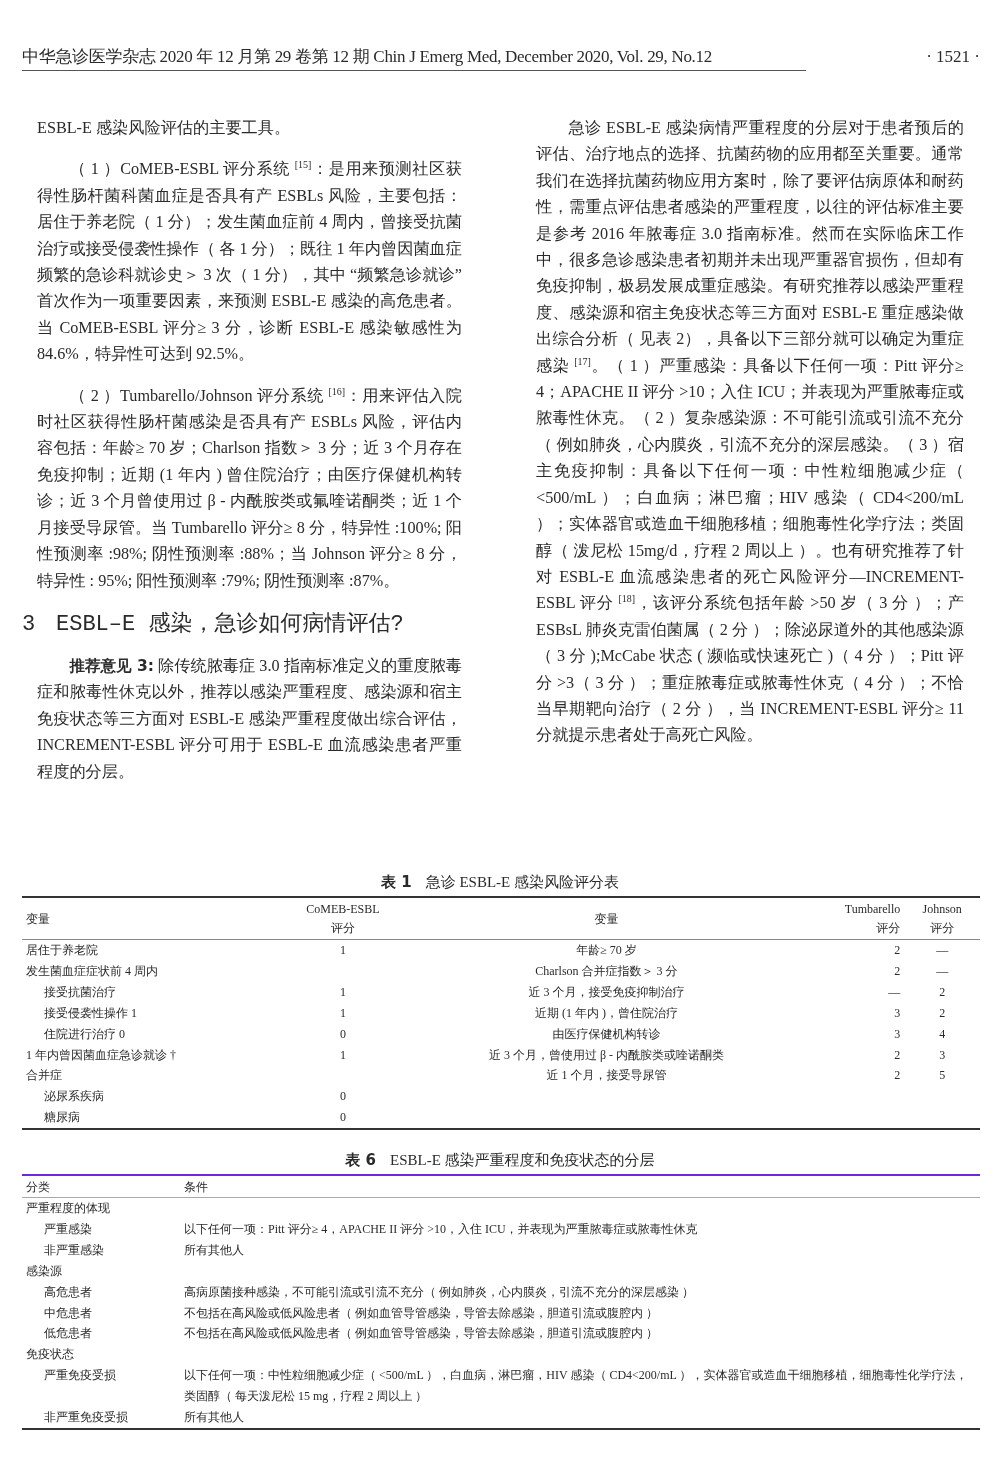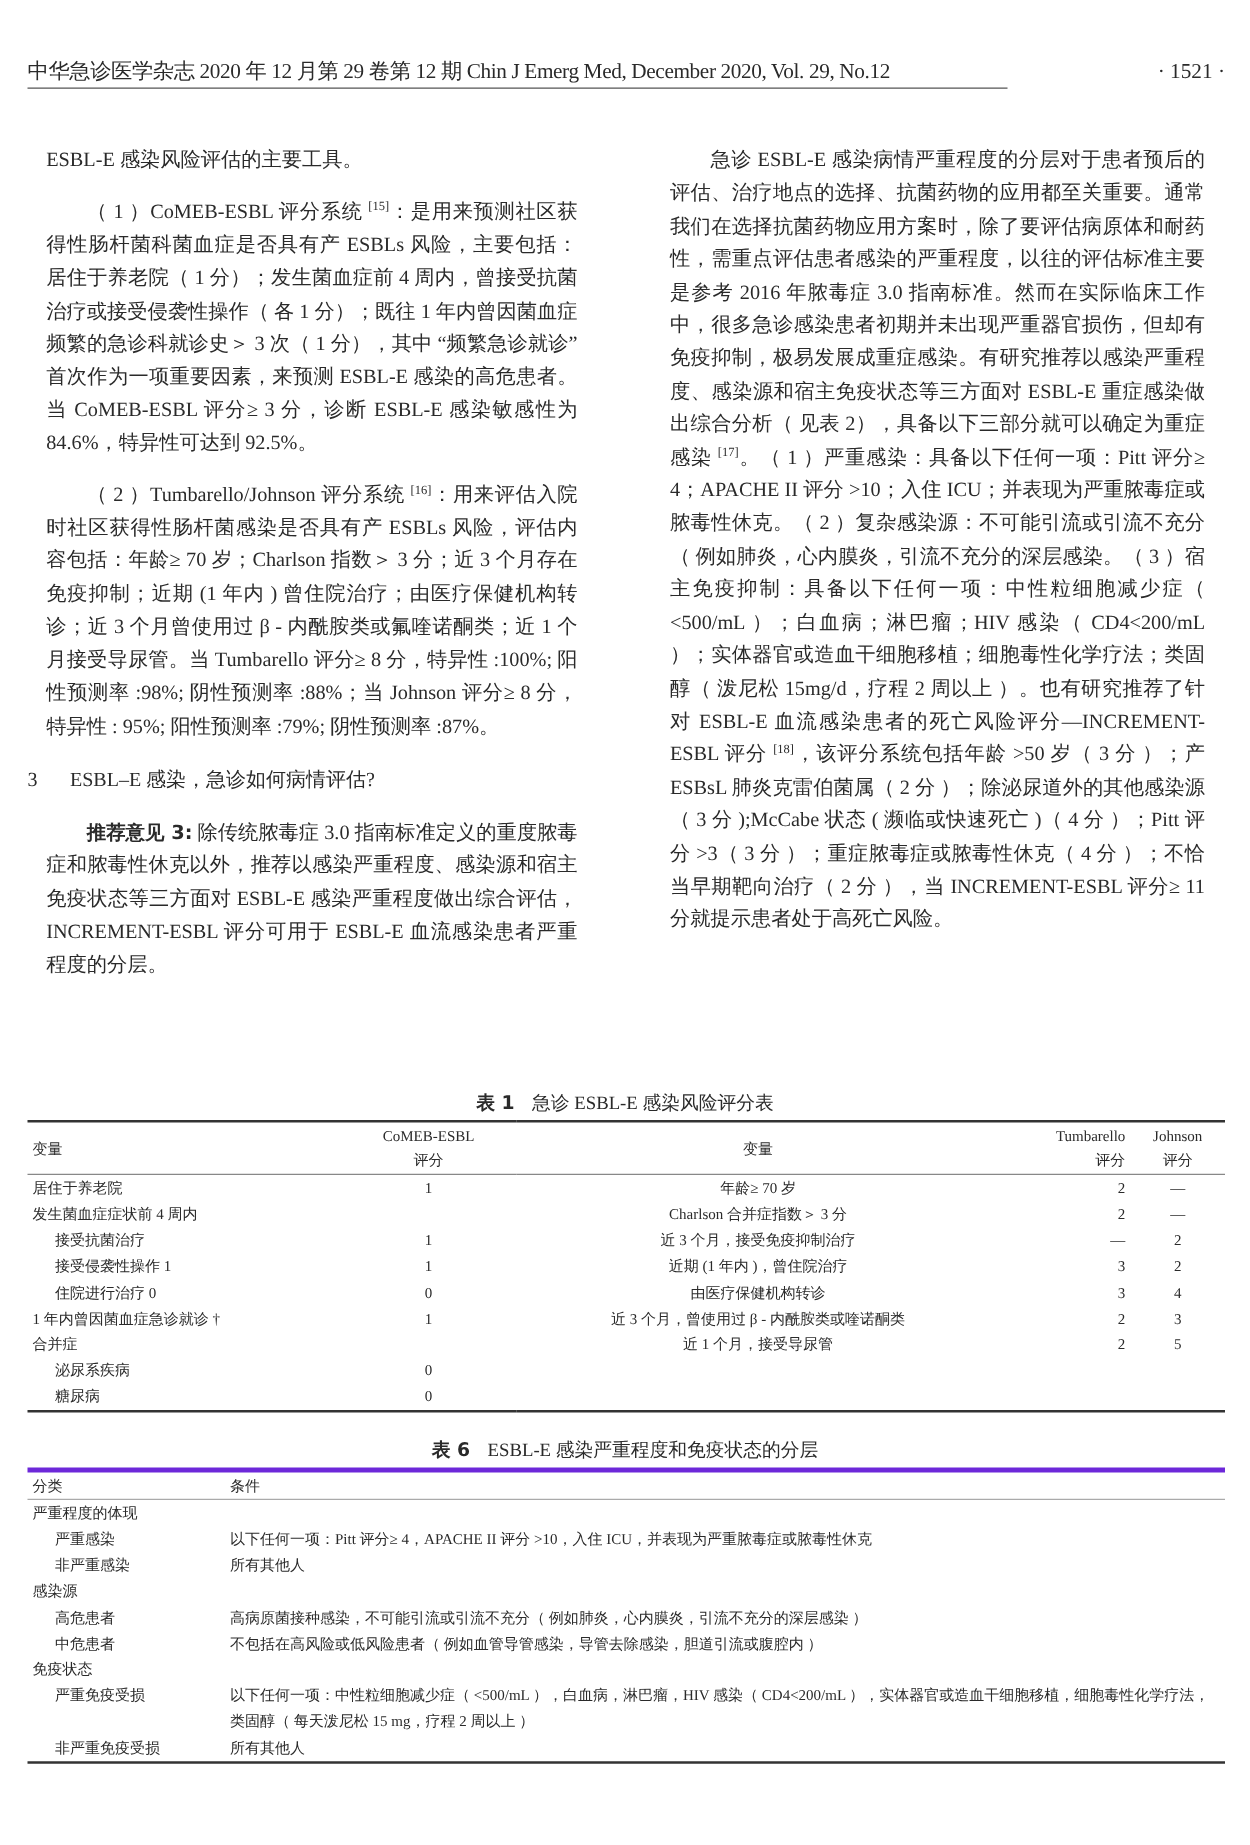--- a/index.html
+++ b/index.html
@@ -19,22 +19,22 @@
   .header .pageno { position: absolute; right: 0; top: 0; white-space: nowrap; }
 
   .col { position: absolute; top: 100px; font-size: 16.2px; line-height: 26.4px; text-align: justify; }
   .col.left { left: 22px; width: 455px; }
   .col.right { left: 521px; width: 458px; }
   .col p { margin: 15px; }
   .col p.indent { text-indent: 2em; }
   .col sup { font-size: 10px; line-height: 0; vertical-align: 6px; }
 
   .section-title {
-    font-family: Liberation Serif, serif;
-    font-size: 16px; line-height: 26px; margin: 18px 0 9px 0; text-align: left;
+    font-family: Liberation Mono, monospace;
+    font-size: 22px; line-height: 26px; margin: 18px 0 9px 0; text-align: left;
   }
   .section-title .num { display: inline-block; width: 34px; }
   .bold-lead { font-family: "DejaVu Sans", "Liberation Sans", sans-serif; font-weight: bold; font-size: 15.5px; }
 
   .tcaption {
     position: absolute; left: 0; width: 1000px; text-align: center;
     font-size: 15px; line-height: 20px;
   }
   .tcaption b { font-family: "DejaVu Sans", "Liberation Sans", sans-serif; font-weight: bold; margin-right: 14px; margin-top: 47px; }
 
@@ -42,21 +42,21 @@
   #table1 { left: 22px; top: 896px; width: 958px; border-top: 2px solid #333; border-bottom: 2px solid #333; }
   #table1 th { font-weight: normal; line-height: 19px; padding: 2px 4px 1px 4px; border-bottom: 1px solid #888; vertical-align: middle; }
   #table1 td { line-height: 20.9px; padding: 0 4px; white-space: nowrap; }
   #table1 .c-var1 { width: 232px; text-align: left; }
   #table1 .c-sc1 { width: 140px; text-align: center; }
   #table1 .c-var2 { width: 390px; text-align: center; }
   #table1 .c-sc2 { width: 100px; text-align: right; }
   #table1 .c-sc3 { width: 70px; text-align: center; }
   #table1 td.sub { padding-left: 22px; }
 
-  #table2 { left: 22px; top: 1174px; width: 958px; border-top: 4px solid #6d28d9; border-bottom: 2px solid #333; }
+  #table2 { left: 22px; top: 1174px; width: 958px; border-top: 2px solid #6d28d9; border-bottom: 2px solid #333; }
   #table2 th { font-weight: normal; text-align: left; line-height: 20px; padding: 1px 4px 0 4px; border-bottom: 1px solid #aaa; }
   #table2 td { line-height: 20.9px; padding: 0 4px; vertical-align: top; text-align: left; }
   #table2 .c-cat { width: 132px; white-space: nowrap; }
   #table2 td.sub { padding-left: 22px; }
 </style>
 </head>
 <body>
 
 <div class="header">
   <span class="journal">中华急诊医学杂志 2020 年 12 月第 29 卷第 12 期 Chin J Emerg Med, December 2020, Vol. 29, No.12</span>
@@ -188,20 +188,24 @@
       </tr>
       <tr>
         <td class="c-cat sub">高危患者</td>
         <td>高病原菌接种感染，不可能引流或引流不充分（ 例如肺炎，心内膜炎，引流不充分的深层感染 ）</td>
       </tr>
       <tr>
         <td class="c-cat sub">中危患者</td>
         <td>不包括在高风险或低风险患者（ 例如血管导管感染，导管去除感染，胆道引流或腹腔内 ）</td>
       </tr>
       <tr>
+        <td class="c-cat sub">低危患者</td>
+        <td>不包括在高风险或低风险患者（ 例如血管导管感染，导管去除感染，胆道引流或腹腔内 ）</td>
+      </tr>
+      <tr>
         <td class="c-cat">免疫状态</td>
         <td></td>
       </tr>
       <tr>
         <td class="c-cat sub">严重免疫受损</td>
         <td>以下任何一项：中性粒细胞减少症（ &lt;500/mL ），白血病，淋巴瘤，HIV 感染（ CD4&lt;200/mL ），实体器官或造血干细胞移植，细胞毒性化学疗法，类固醇（ 每天泼尼松 15 mg，疗程 2 周以上 ）</td>
       </tr>
       <tr>
         <td class="c-cat sub">非严重免疫受损</td>
         <td>所有其他人</td>

